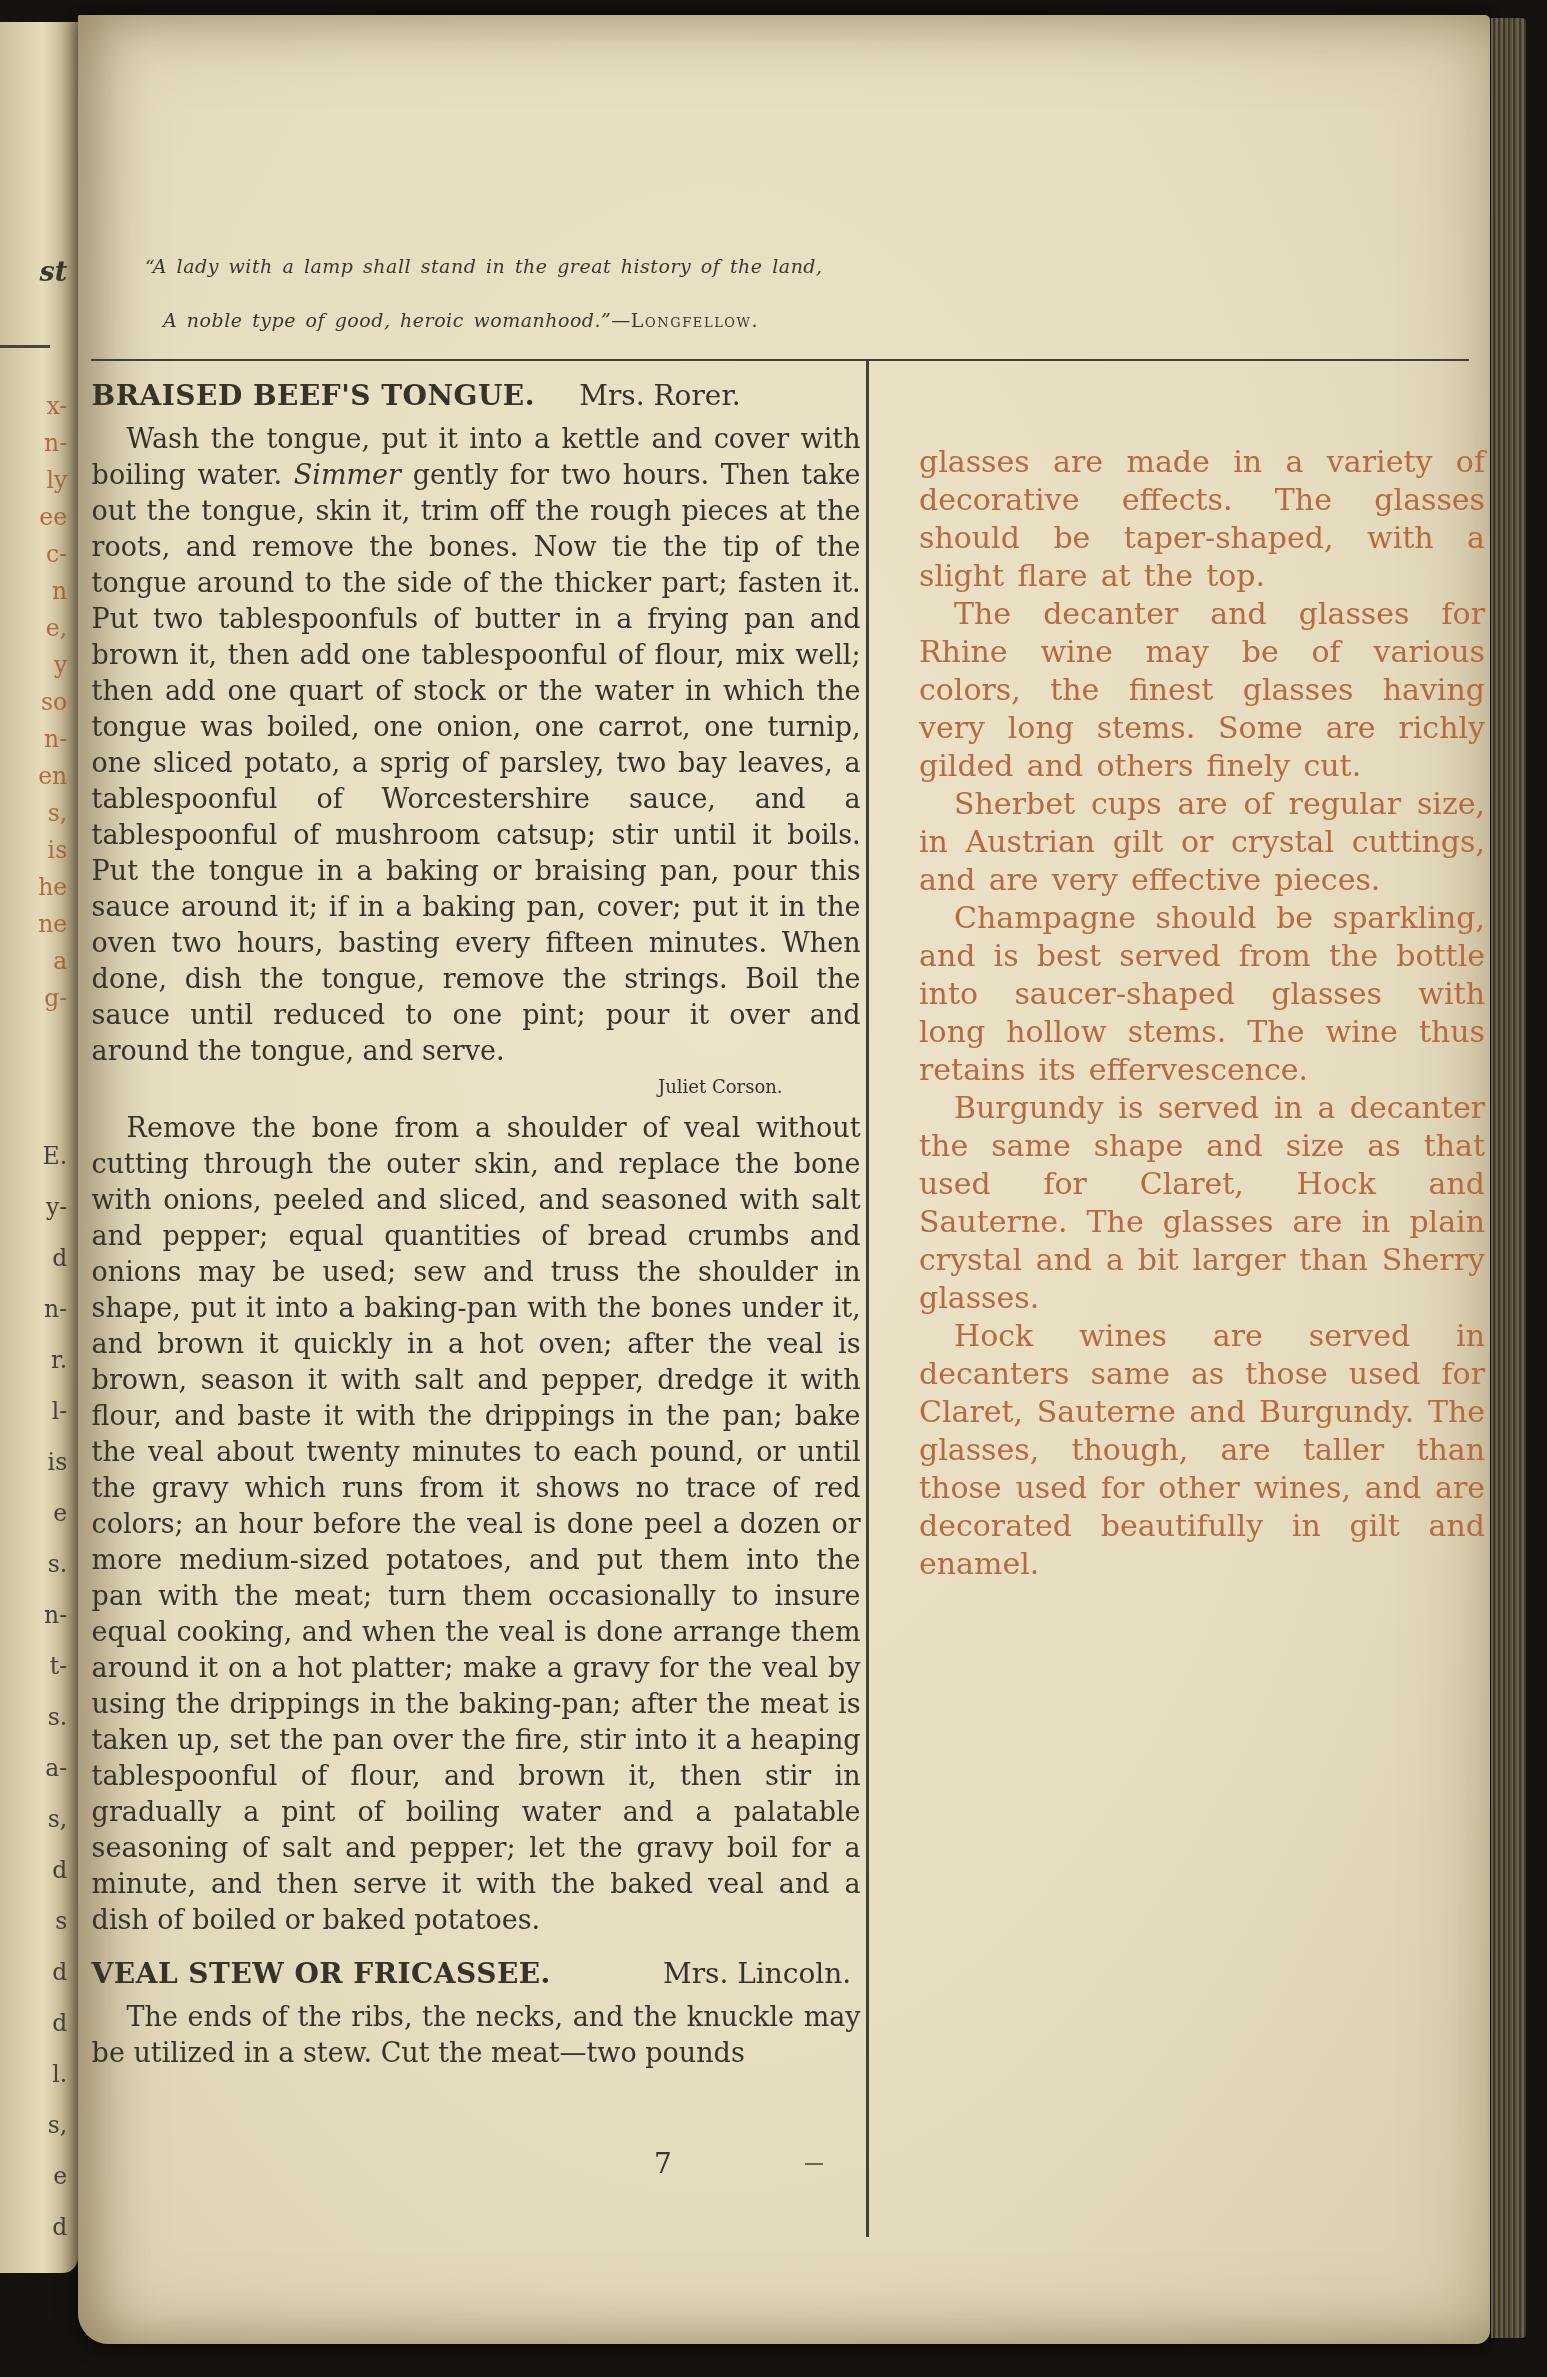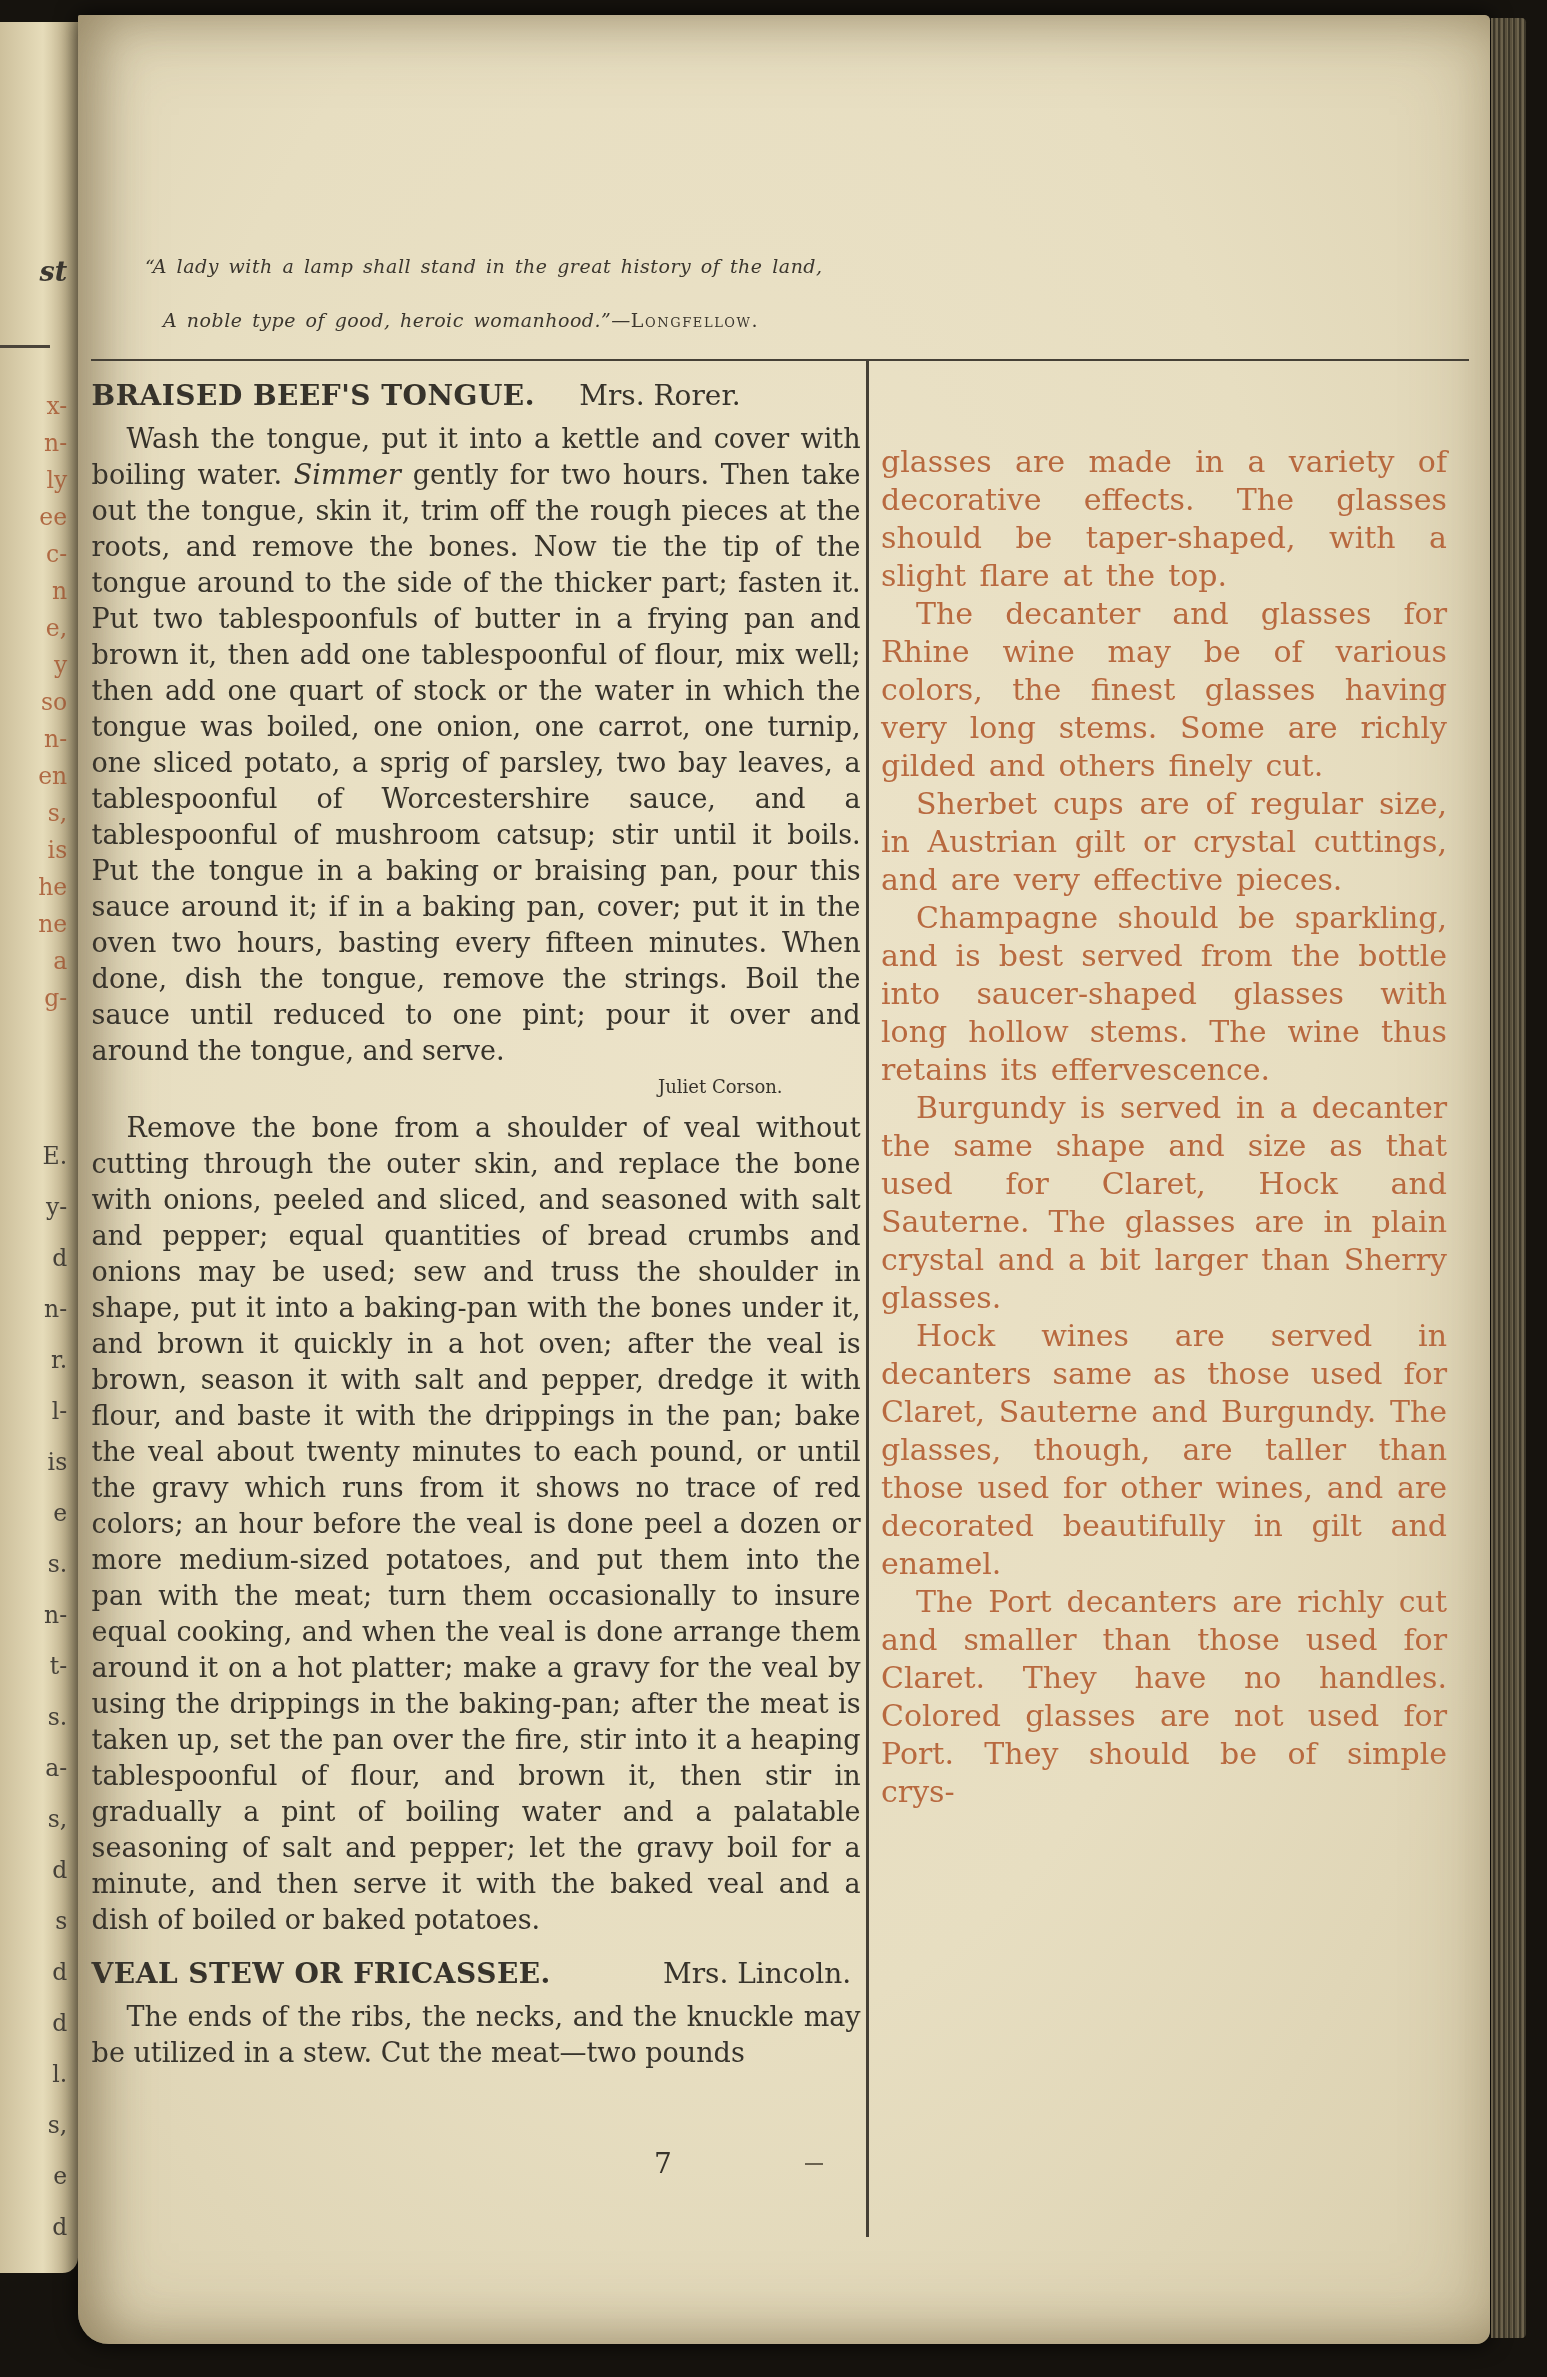--- a/index.html
+++ b/index.html
@@ -55,21 +55,21 @@
     display:flex;justify-content:space-between;align-items:baseline;
     font-weight:bold;font-size:28px;letter-spacing:0.5px;margin:18px 0 7.3px 0;gap:16px;
   }
   .recipe-head:first-child{margin-top:0;}
   .recipe-head .attr{font-weight:normal;letter-spacing:0;}
   .attr-r0{margin-right:120px;}
   .attr-r2{margin-right:9.4px;}
   .attr-line{display:block;text-align:right;font-size:18px;padding-right:78px;margin:0 0 5.2px 0;}
   .body-p{margin:0;text-indent:35px;}
   .col-right{
-    position:absolute;left:803px;top:428px;width:566px;
+    position:absolute;left:841px;top:428px;width:566px;
     color:#b8693f;font-size:30px;line-height:38px;text-align:justify;word-spacing:3.7px;
   }
   .col-right p{margin:0;text-indent:35px;}
   .col-right p.cont{text-indent:0;}
   .page-num{
     position:absolute;left:528px;top:2132px;width:115px;
     color:#37332b;font-size:28px;text-align:center;letter-spacing:1px;
   }
   .stray-dash{position:absolute;left:727px;top:2148px;width:18px;height:2.1px;background:#6b6350;}
   em{font-style:italic;}
@@ -150,21 +150,20 @@
 
   </div>
 
   <div class="col-right">
     <p class="cont">glasses are made in a variety of decorative effects.  The glasses should be taper-shaped, with a slight flare at the top.</p>
     <p>The decanter and glasses for Rhine wine may be of various colors, the finest glasses having very long stems.  Some are richly gilded and others finely cut.</p>
     <p>Sherbet cups are of regular size, in Austrian gilt or crystal cuttings, and are very effective pieces.</p>
     <p>Champagne should be sparkling, and is best served from the bottle into saucer-shaped glasses with long hollow stems.  The wine thus retains its effervescence.</p>
     <p>Burgundy is served in a decanter the same shape and size as that used for Claret, Hock and Sauterne.  The glasses are in plain crystal and a bit larger than Sherry glasses.</p>
     <p>Hock wines are served in decanters same as those used for Claret, Sauterne and Burgundy.  The glasses, though, are taller than those used for other wines, and are decorated beautifully in gilt and enamel.</p>
-    <p>The Port decanters are richly cut and smaller than those used for Claret.  They have no handles.  Colored glasses are not used for Port.  They should be of simple crys-</p>
   </div>
 
   <div class="page-num">7</div>
   <div class="stray-dash"></div>
 
 </div>
 
 <div class="fore-edge"></div>
 
 

